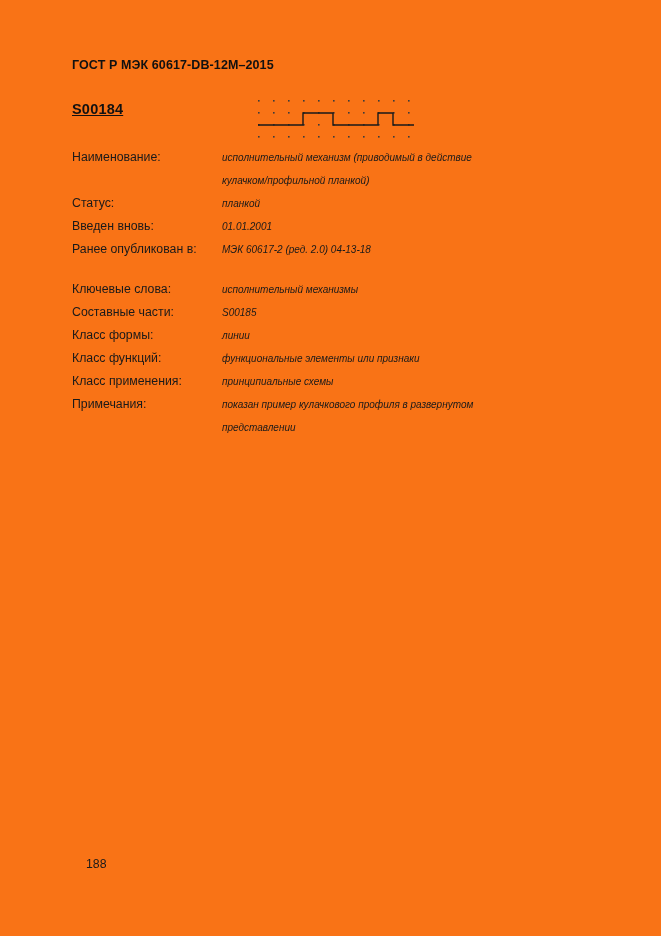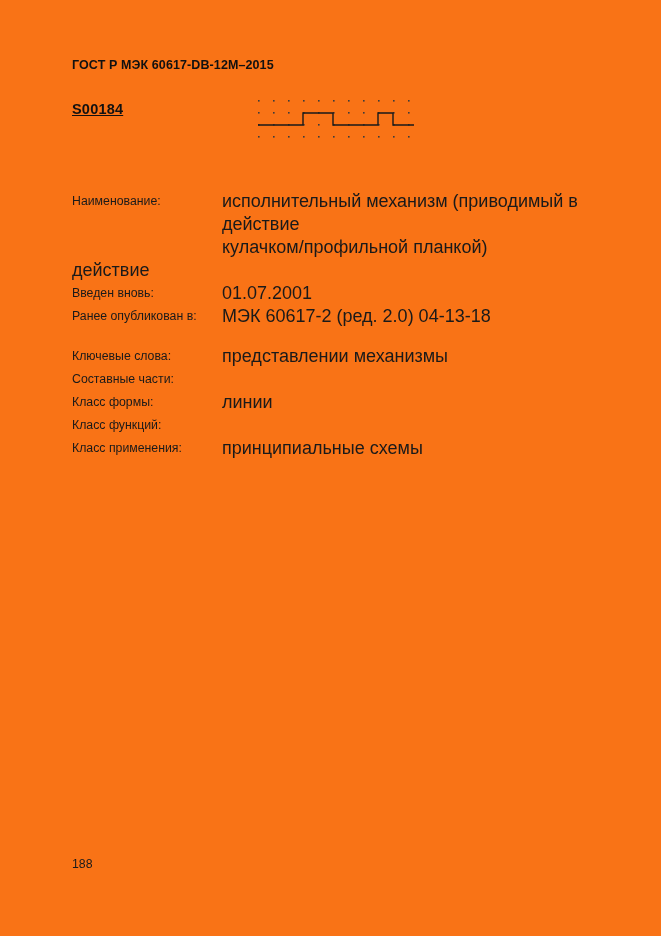--- a/index.html
+++ b/index.html
@@ -58,52 +58,52 @@
   .symbol-figure svg {
     display: block;
   }
 
   
   .record {
     position: absolute;
     left: 72px;
     top: 146px;
     width: 520px;
-    margin-top: 44px;
   }
   .rec-group + .rec-group {
     margin-top: 17px;
   }
   .rec-row {
     display: flex;
     align-items: flex-start;
     margin-bottom: 0px;
   }
   .rec-label {
     flex: 0 0 150px;
     width: 150px;
     font-size: 12.3px;
     line-height: 23px;
     color: #1a1a1a;
     white-space: nowrap;
   }
   .rec-value {
     flex: 1 1 auto;
-    font-size: 18px;
+    font-size: 10px;
     line-height: 23px;
     color: #1a1a1a;
+    font-style: italic;
   }
   .rec-value .cont {
     display: block;
   }
 
   
   .page-number {
     position: absolute;
-    left: 72px;
+    left: 86px;
     top: 857px;
     font-size: 12.3px;
     color: #1a1a1a;
   }
 </style>
 </head>
 <body>
 
 <div class="page">
 
@@ -172,72 +172,86 @@
 
       <div class="rec-row">
         <div class="rec-label">Наименование:</div>
         <div class="rec-value">
           <span>исполнительный механизм (приводимый в действие</span>
           <span class="cont">кулачком/профильной планкой)</span>
         </div>
       </div>
 
       <div class="rec-row">
-        <div class="rec-value">
-          <span>действие</span>
+        <div class="rec-label">Статус:</div>
+        <div class="rec-value">
+          <span>планкой</span>
         </div>
       </div>
 
       <div class="rec-row">
         <div class="rec-label">Введен вновь:</div>
         <div class="rec-value">
-          <span>01.07.2001</span>
+          <span>01.01.2001</span>
         </div>
       </div>
 
       <div class="rec-row">
         <div class="rec-label">Ранее опубликован в:</div>
         <div class="rec-value">
           <span>МЭК 60617-2 (ред. 2.0) 04-13-18</span>
         </div>
       </div>
 
     </div>
 
     <div class="rec-group">
 
       <div class="rec-row">
         <div class="rec-label">Ключевые слова:</div>
         <div class="rec-value">
-          <span>представлении механизмы</span>
+          <span>исполнительный механизмы</span>
         </div>
       </div>
 
       <div class="rec-row">
         <div class="rec-label">Составные части:</div>
+        <div class="rec-value">
+          <span>S00185</span>
+        </div>
       </div>
 
       <div class="rec-row">
         <div class="rec-label">Класс формы:</div>
         <div class="rec-value">
           <span>линии</span>
         </div>
       </div>
 
       <div class="rec-row">
         <div class="rec-label">Класс функций:</div>
+        <div class="rec-value">
+          <span>функциональные элементы или признаки</span>
+        </div>
       </div>
 
       <div class="rec-row">
         <div class="rec-label">Класс применения:</div>
         <div class="rec-value">
           <span>принципиальные схемы</span>
         </div>
       </div>
 
+      <div class="rec-row">
+        <div class="rec-label">Примечания:</div>
+        <div class="rec-value">
+          <span>показан пример кулачкового профиля в развернутом</span>
+          <span class="cont">представлении</span>
+        </div>
+      </div>
 
     </div>
 
   </div>
 
   <div class="page-number">188</div>
 
 </div>
 
 </body></html>

